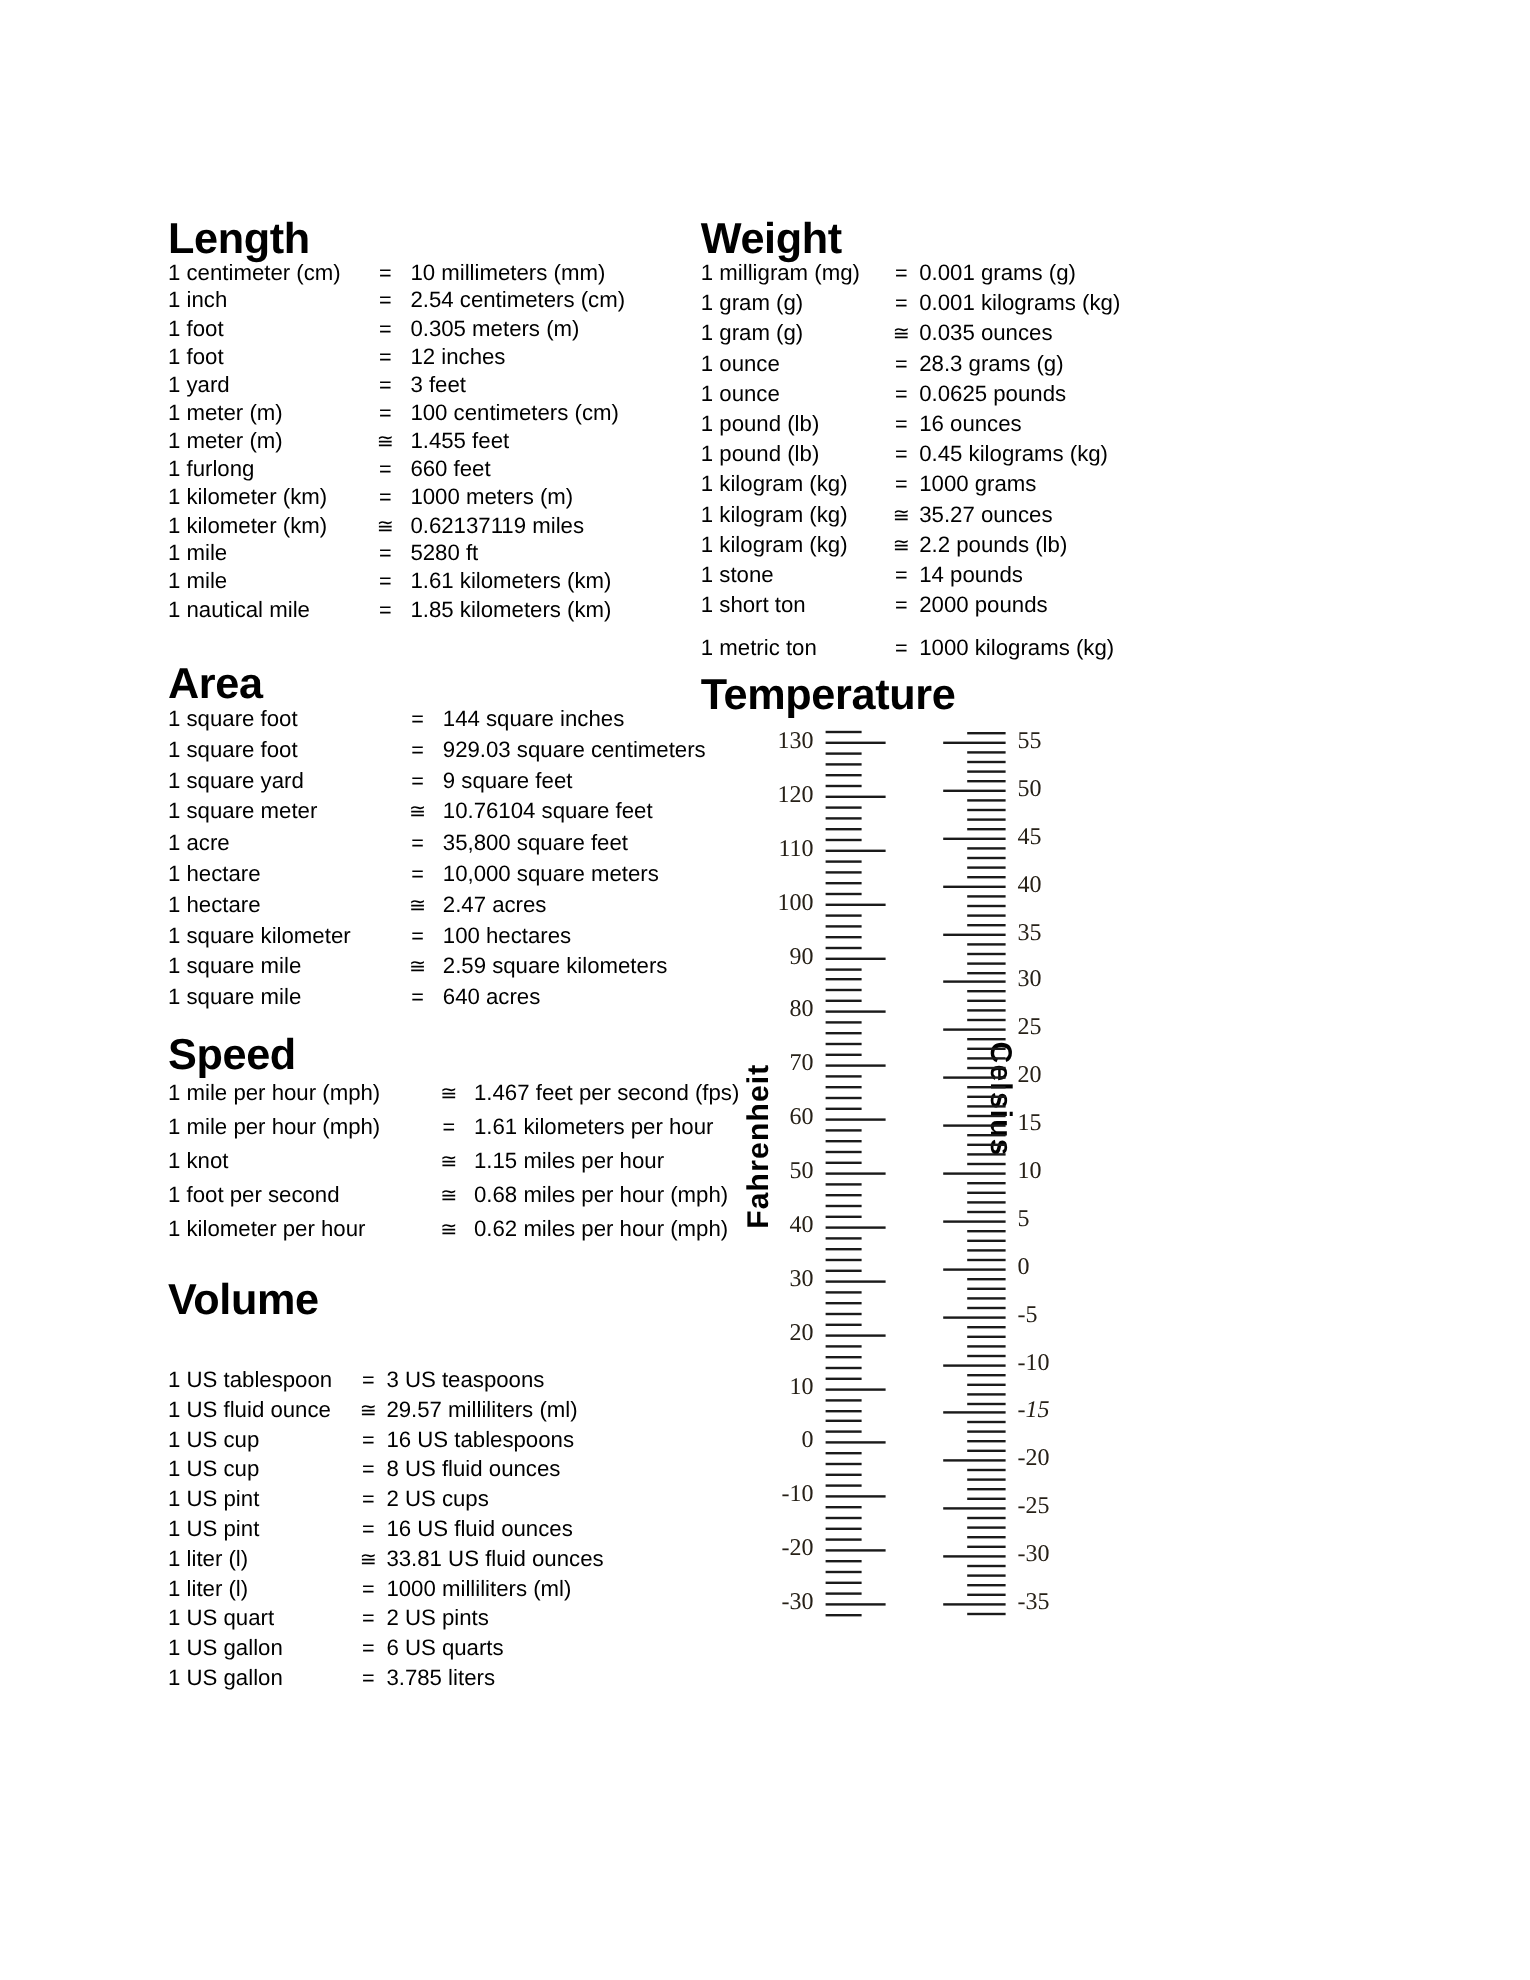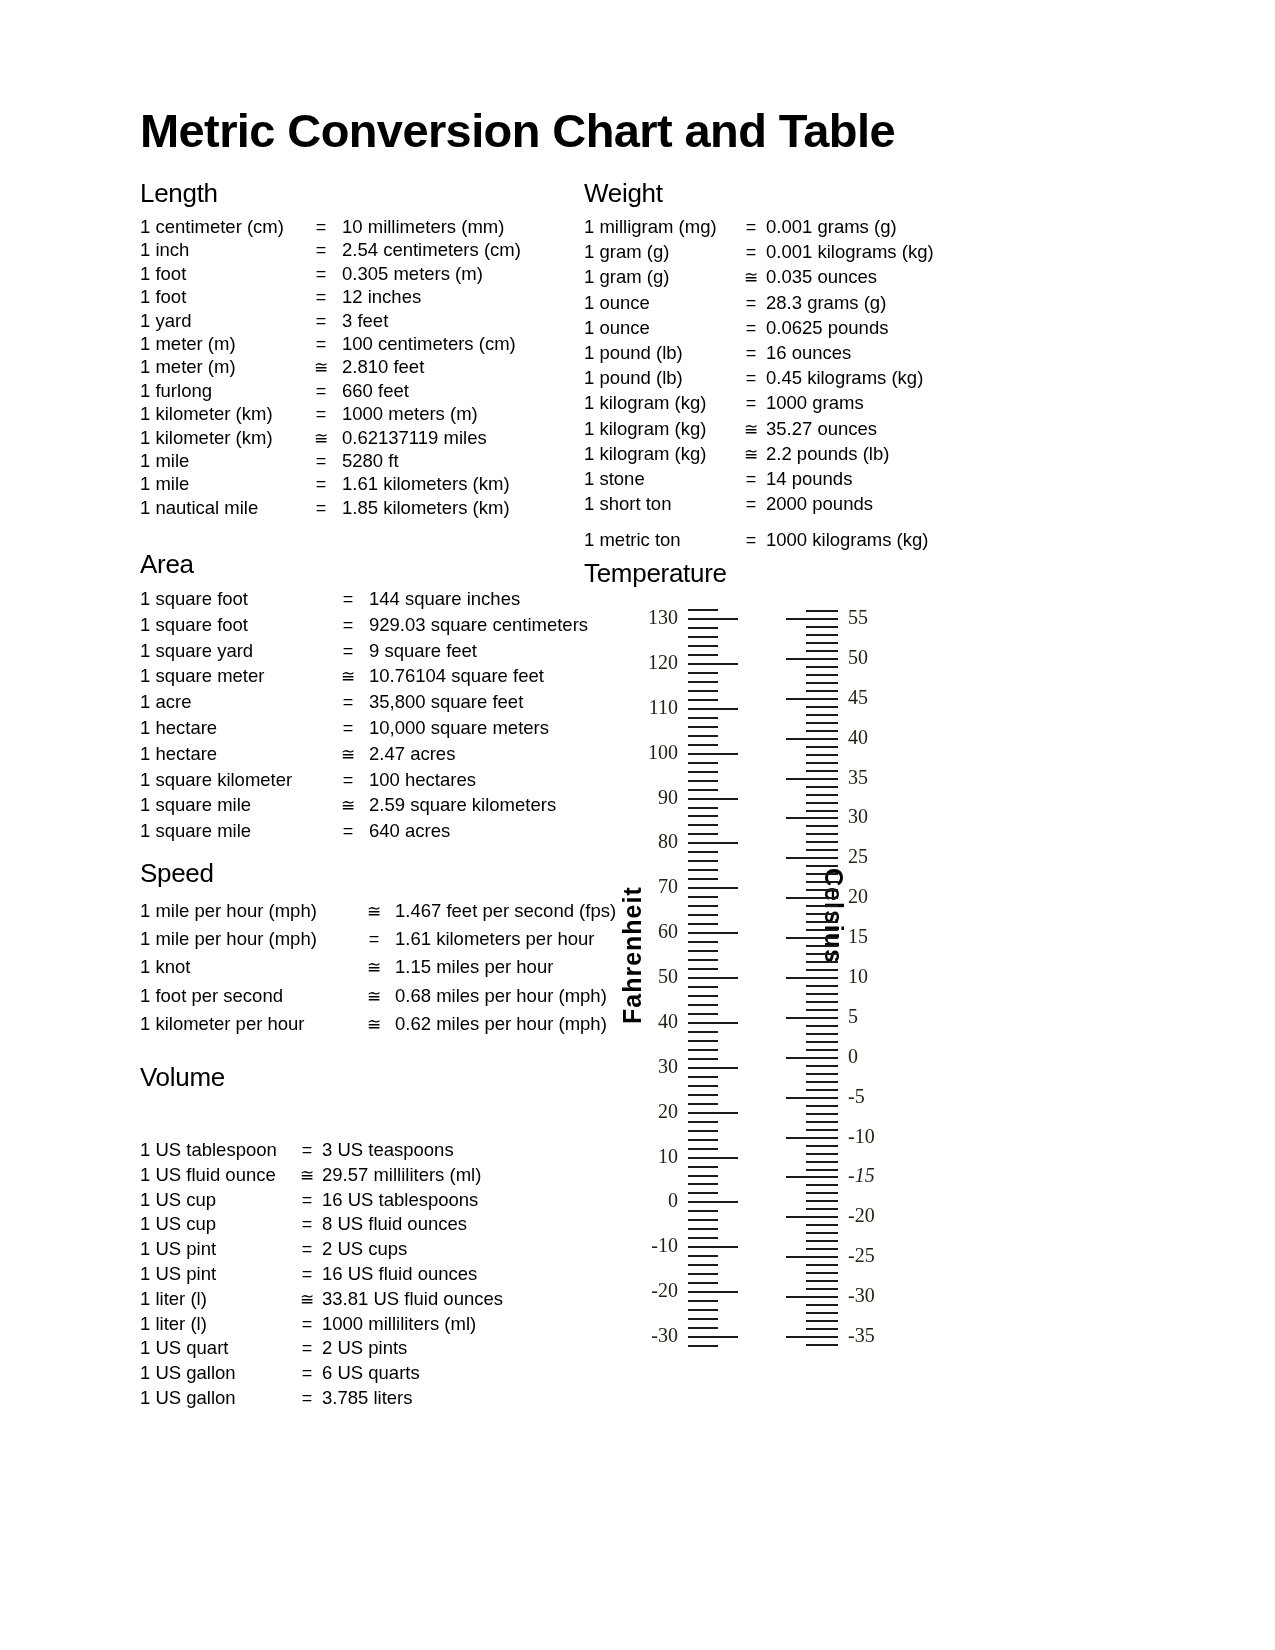--- a/index.html
+++ b/index.html
@@ -23,22 +23,22 @@
     left:140px; top:75px;
     font-size:47px;
     font-weight:bold;
     letter-spacing:-0.6px;
     line-height:1.05;
     white-space:nowrap;
   }
 
   .section-head {
     position:absolute;
-    font-size:26px;
-    font-weight:normal;
+    font-size:36px;
+    font-weight:bold;
     letter-spacing:-0.3px;
     white-space:nowrap;
   }
 
   .rows {
     position:absolute;
   }
   .row {
     display:flex;
     align-items:flex-start;
@@ -100,21 +100,20 @@
     white-space:nowrap;
   }
   .tl-f { text-align:right; }
   .tl-c { text-align:left; }
 </style>
 </head>
 <body>
 
 <div class="page">
 
-  <h1 id="title">Metric Conversion Chart and Table</h1>
 
   <div class="section-head" style="left:140px; top:178px;">Length</div>
   <div class="rows block-length" id="rows-length" style="left: 140px; top: 218px; height: 304.2px; position: absolute;">
       <div class="row" style="position: absolute; left: 0px; top: 0px;">
         <span class="c-from">1 centimeter (cm)</span>
         <span class="c-op">=</span>
         <span class="c-to">10 millimeters (mm)</span>
       </div>
       <div class="row" style="position: absolute; left: 0px; top: 23.4px;">
         <span class="c-from">1 inch</span>
@@ -137,21 +136,21 @@
         <span class="c-to">3 feet</span>
       </div>
       <div class="row" style="position: absolute; left: 0px; top: 117px;">
         <span class="c-from">1 meter (m)</span>
         <span class="c-op">=</span>
         <span class="c-to">100 centimeters (cm)</span>
       </div>
       <div class="row" style="position: absolute; left: 0px; top: 140.4px;">
         <span class="c-from">1 meter (m)</span>
         <span class="c-op op-approx">≅</span>
-        <span class="c-to">2.810 feet</span>
+        <span class="c-to">1.455 feet</span>
       </div>
       <div class="row" style="position: absolute; left: 0px; top: 163.8px;">
         <span class="c-from">1 furlong</span>
         <span class="c-op">=</span>
         <span class="c-to">660 feet</span>
       </div>
       <div class="row" style="position: absolute; left: 0px; top: 187.2px;">
         <span class="c-from">1 kilometer (km)</span>
         <span class="c-op">=</span>
         <span class="c-to">1000 meters (m)</span>

